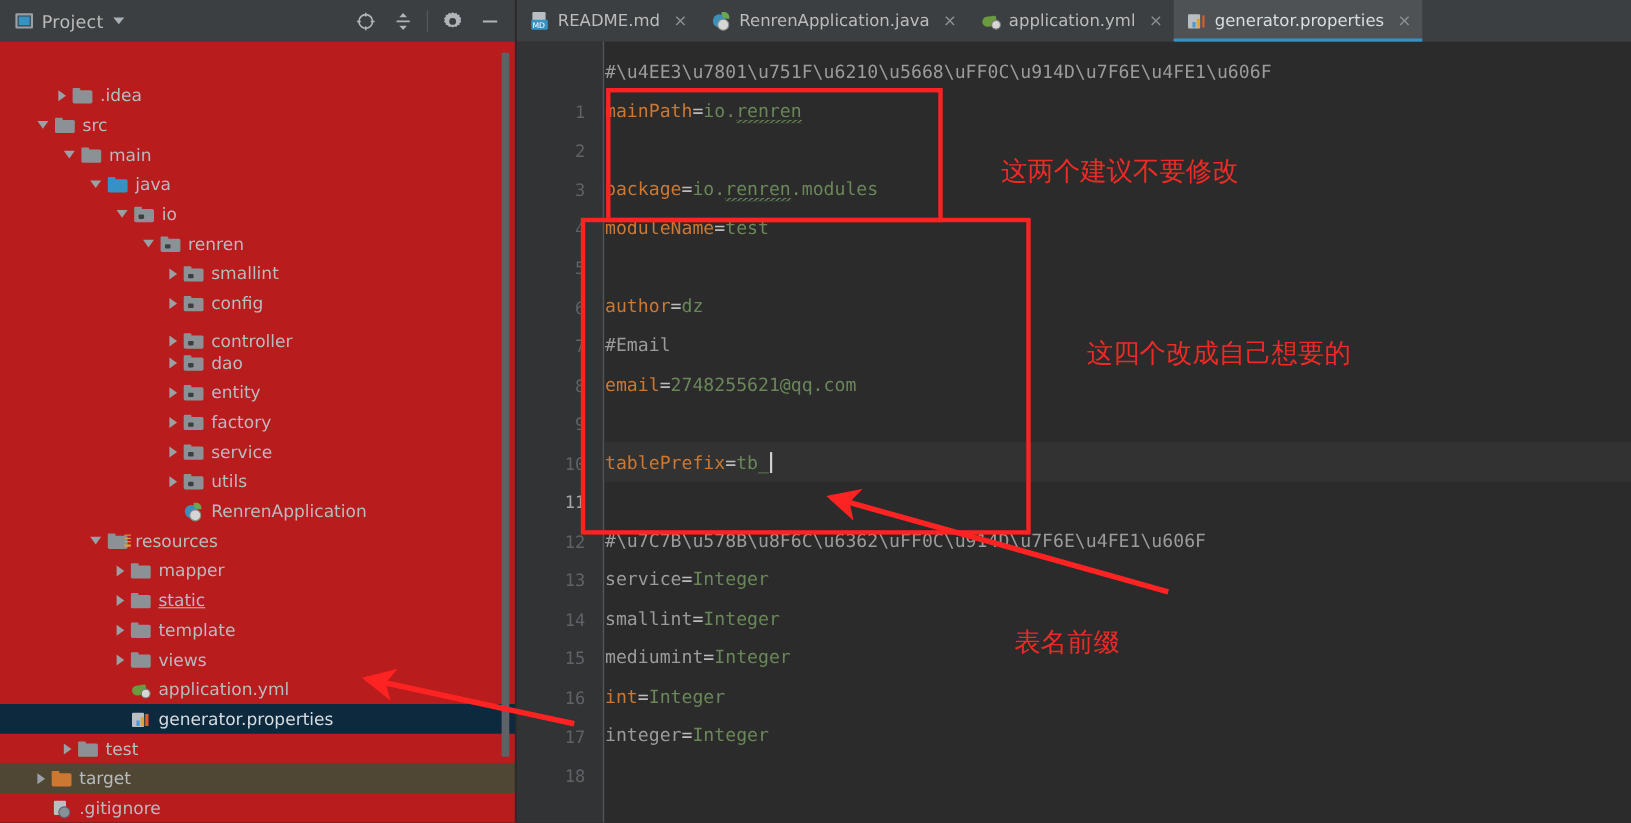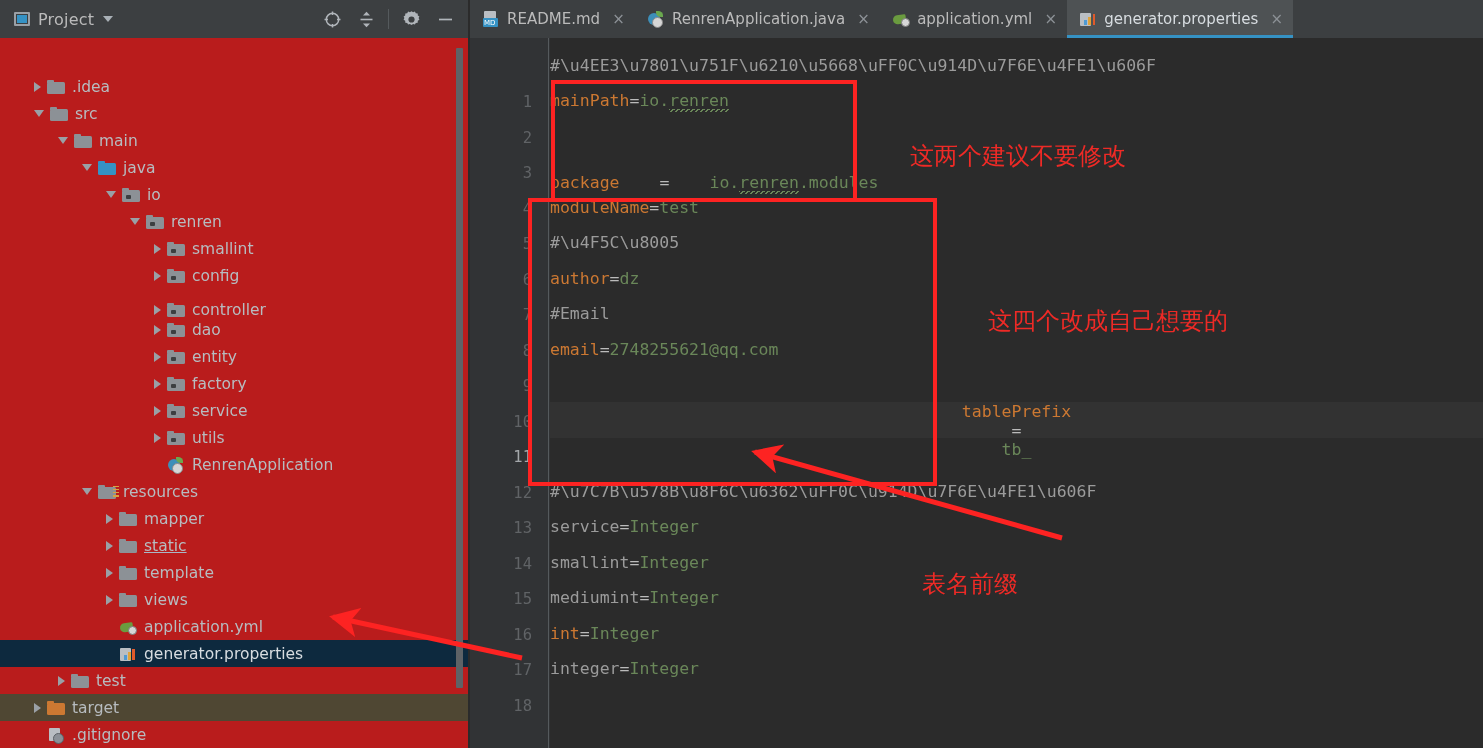--- a/index.html
+++ b/index.html
@@ -271,21 +271,21 @@
         </span>
         <span class="ticon">
           <svg width="19" height="19" viewBox="0 0 19 19">
             <line x1="3" y1="9.5" x2="16" y2="9.5" stroke="#b0b5ba" stroke-width="1.7"></line>
           </svg>
         </span>
       </div>
     </div>
 
     <div id="tree">
-        <div class="row" style="position: absolute; left: 0px; right: 0px; top: 35px;">
+        <div class="row" style="position: absolute; left: 0px; right: 0px; top: 35px; padding-left: 19px;">
           <span style="display: inline-block; flex: 0 0 auto; width: 34px;"></span>
           <span class="arrow closed"></span>
           <span class="ico" style="display: flex; align-items: center;">
             <span class="folder"></span>
           </span>
           <span class="label">.idea</span>
         </div>
         <div class="row" style="position: absolute; left: 0px; right: 0px; top: 62px;">
           <span style="display: inline-block; flex: 0 0 auto; width: 34px;"></span>
           <span class="arrow open"></span>
@@ -583,27 +583,26 @@
         <div class="lnum" style="top: 516.5px;">14</div>
         <div class="lnum" style="top: 552px;">15</div>
         <div class="lnum" style="top: 587.5px;">16</div>
         <div class="lnum" style="top: 623px;">17</div>
         <div class="lnum" style="top: 658.5px;">18</div>
       </div>
     <div id="gutter-line"></div>
     <div id="code">
         <div class="cline" style="top: 9px;"><span class="cmt">#\u4EE3\u7801\u751F\u6210\u5668\uFF0C\u914D\u7F6E\u4FE1\u606F</span></div>
         <div class="cline" style="top: 44.5px;"><span class="k">mainPath</span><span class="eq">=</span><span><span class="v">io.</span><span class="v sq">renren</span><span class="v"></span></span></div>
-        <div class="cline" style="top: 126px; gap: 40px;"><span class="k">package</span><span class="eq">=</span><span><span class="v">io.</span><span class="v sq">renren</span><span class="v">.modules</span></span></div>
+        <div class="cline" style="top: 115px;"><span class="k">package</span><span class="eq">=</span><span><span class="v">io.</span><span class="v sq">renren</span><span class="v">.modules</span></span></div>
         <div class="cline" style="top: 151px;"><span class="k">moduleName</span><span class="eq">=</span><span><span class="v">test</span></span></div>
-        <div class="cline" style="top: 186.5px;"><span class="cmt">#\u4F5C\u8005</span></div>
         <div class="cline" style="top: 222px;"><span class="k">author</span><span class="eq">=</span><span><span class="v">dz</span></span></div>
         <div class="cline" style="top: 257.5px;"><span class="cmt">#Email</span></div>
         <div class="cline" style="top: 293px;"><span class="k">email</span><span class="eq">=</span><span><span class="v">2748255621@qq.com</span></span></div>
-        <div class="cline current" style="top: 364px; flex-direction: column;"><span class="k">tablePrefix</span><span class="eq">=</span><span><span class="v">tb_</span></span><span class="caret"></span></div>
+        <div class="cline current" style="top: 364px;"><span class="k">tablePrefix</span><span class="eq">=</span><span><span class="v">tb_</span></span><span class="caret"></span></div>
         <div class="cline" style="top: 399.5px;"><span></span></div>
         <div class="cline" style="top: 435px;"><span class="cmt">#\u7C7B\u578B\u8F6C\u6362\uFF0C\u914D\u7F6E\u4FE1\u606F</span></div>
         <div class="cline" style="top: 470.5px;"><span class="k-dim">service</span><span class="eq">=</span><span><span class="v">Integer</span></span></div>
         <div class="cline" style="top: 506px;"><span class="k-dim">smallint</span><span class="eq">=</span><span><span class="v">Integer</span></span></div>
         <div class="cline" style="top: 541.5px;"><span class="k-dim">mediumint</span><span class="eq">=</span><span><span class="v">Integer</span></span></div>
         <div class="cline" style="top: 577px;"><span class="k">int</span><span class="eq">=</span><span><span class="v">Integer</span></span></div>
         <div class="cline" style="top: 612.5px;"><span class="k-dim">integer</span><span class="eq">=</span><span><span class="v">Integer</span></span></div>
       </div>
   </div>
 

